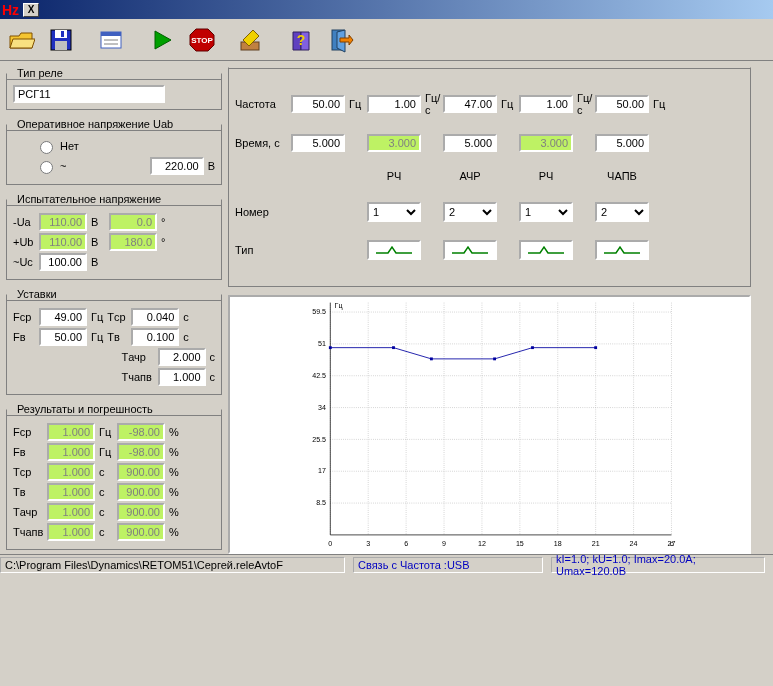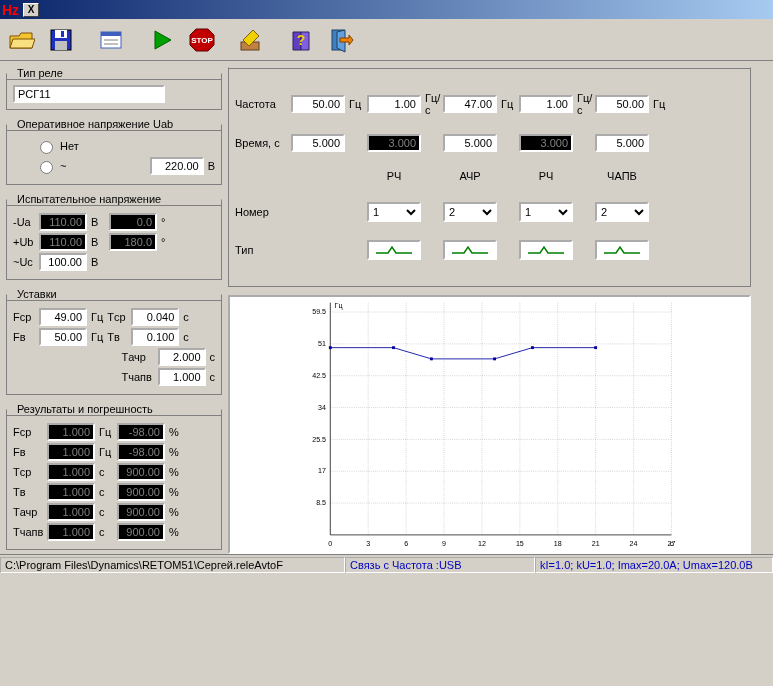--- a/index.html
+++ b/index.html
@@ -63,21 +63,21 @@
   legend {
     font-size:11px; color:#000; padding:0 4px; background:#d4d0c8;
     position:relative;
   }
   .row { display:flex; align-items:center; gap:4px; margin:2px 0; }
   .lbl { display:inline-block; }
   input.text {
     height:18px; font-size:11px; text-align:right; padding:1px 3px;
     border:2px inset #fff; background:#fff; font-family:inherit;
   }
-  input.text.disabled { background:#000000; color:#808080;}
+  input.text.disabled { background:#bef264; color:#808080;}
   input.wide { width: 152px; text-align:left; padding-left:3px;}
   input.num { width: 54px; }
   input.num2 { width: 48px; }
   .unit { width:14px; }
   .radio { display:flex; align-items:center; gap:4px; margin:2px 0 2px 22px;}
   .chart {
     background:#fff; border:2px inset #fff; flex:1; position:relative;
     margin-top:4px;
   }
   .sc-row { display:flex; align-items:center; gap:4px; margin:18px 0;}
@@ -90,21 +90,21 @@
     width:54px; height:20px; border:2px inset #fff; background:#fff;
     display:flex; align-items:center; justify-content:center;
   }
   .status {
     height:20px; border-top:1px solid #808080;
     display:flex; align-items:center; font-size:11px;
     background:#d4d0c8;
   }
   .status > div {
     border:1px inset #fff; padding:0 4px; height:16px;
-    display:flex; align-items:center; margin-right:0;
+    display:flex; align-items:center; margin-right:8px;
   }
   .status .s1 { width:345px; color:#000;}
   .status .s2 { width:190px; color:#0000c0;}
   .status .s3 { flex:1; color:#0000c0;}
   .grid-svg { position:absolute; inset:0; }
   .col-head { font-size:11px; text-align:center; height:14px; width:54px;}
   .col-space { width:14px; text-align:left;}
 </style>
 </head>
 <body>

